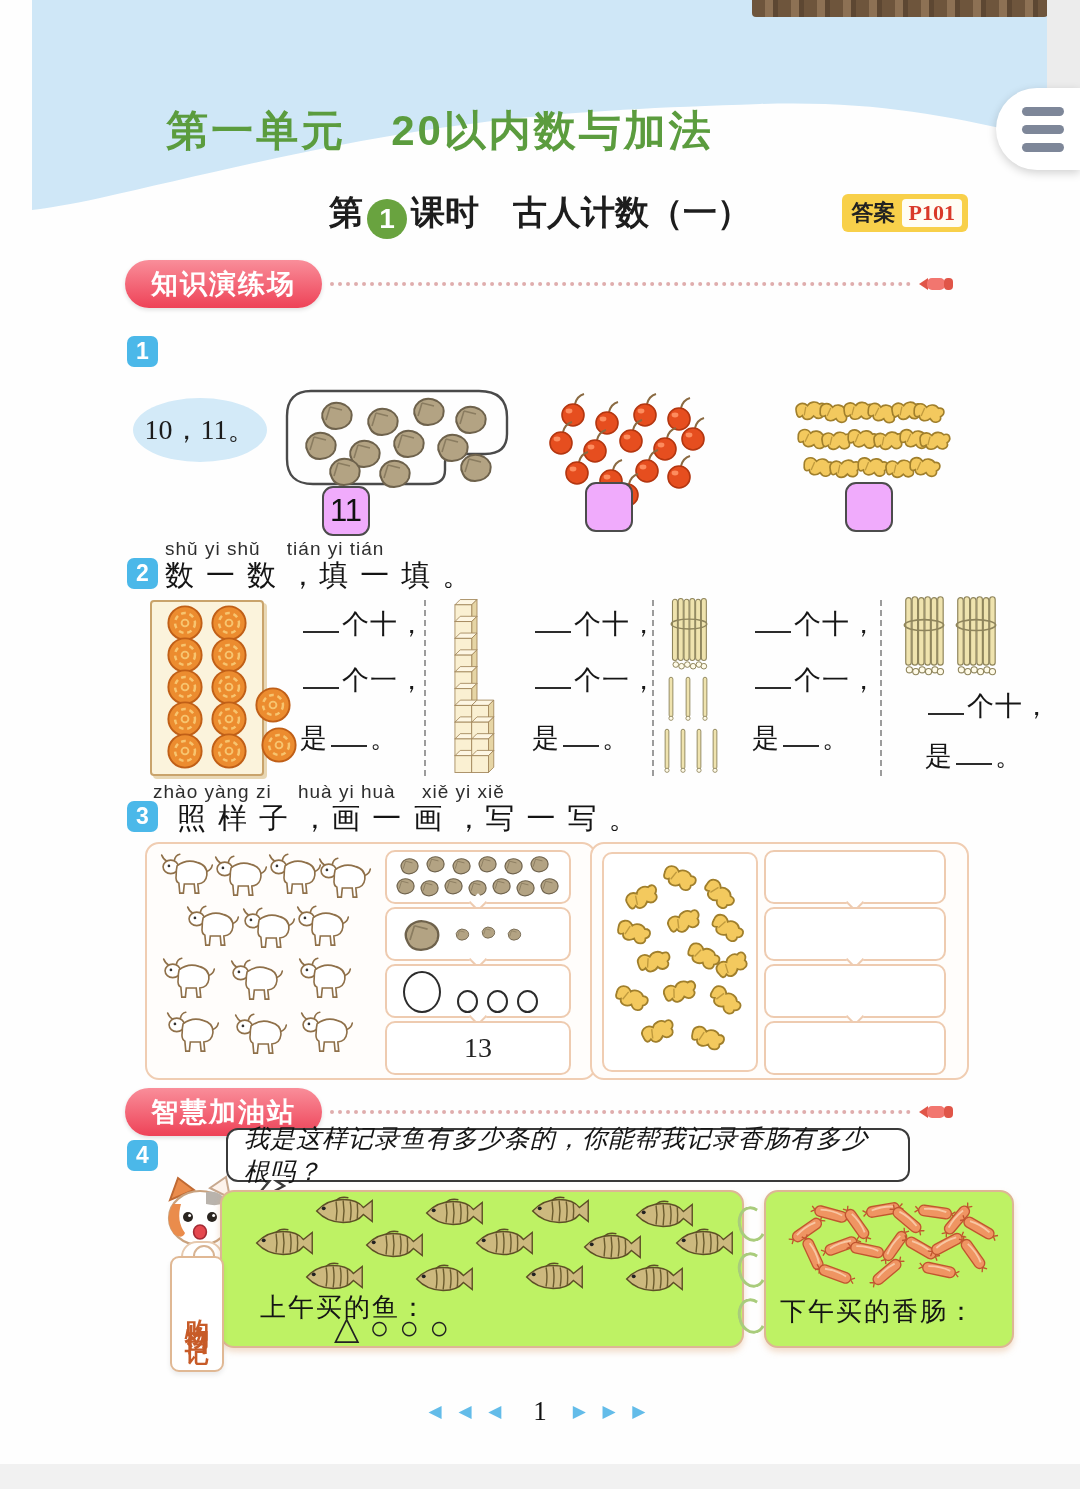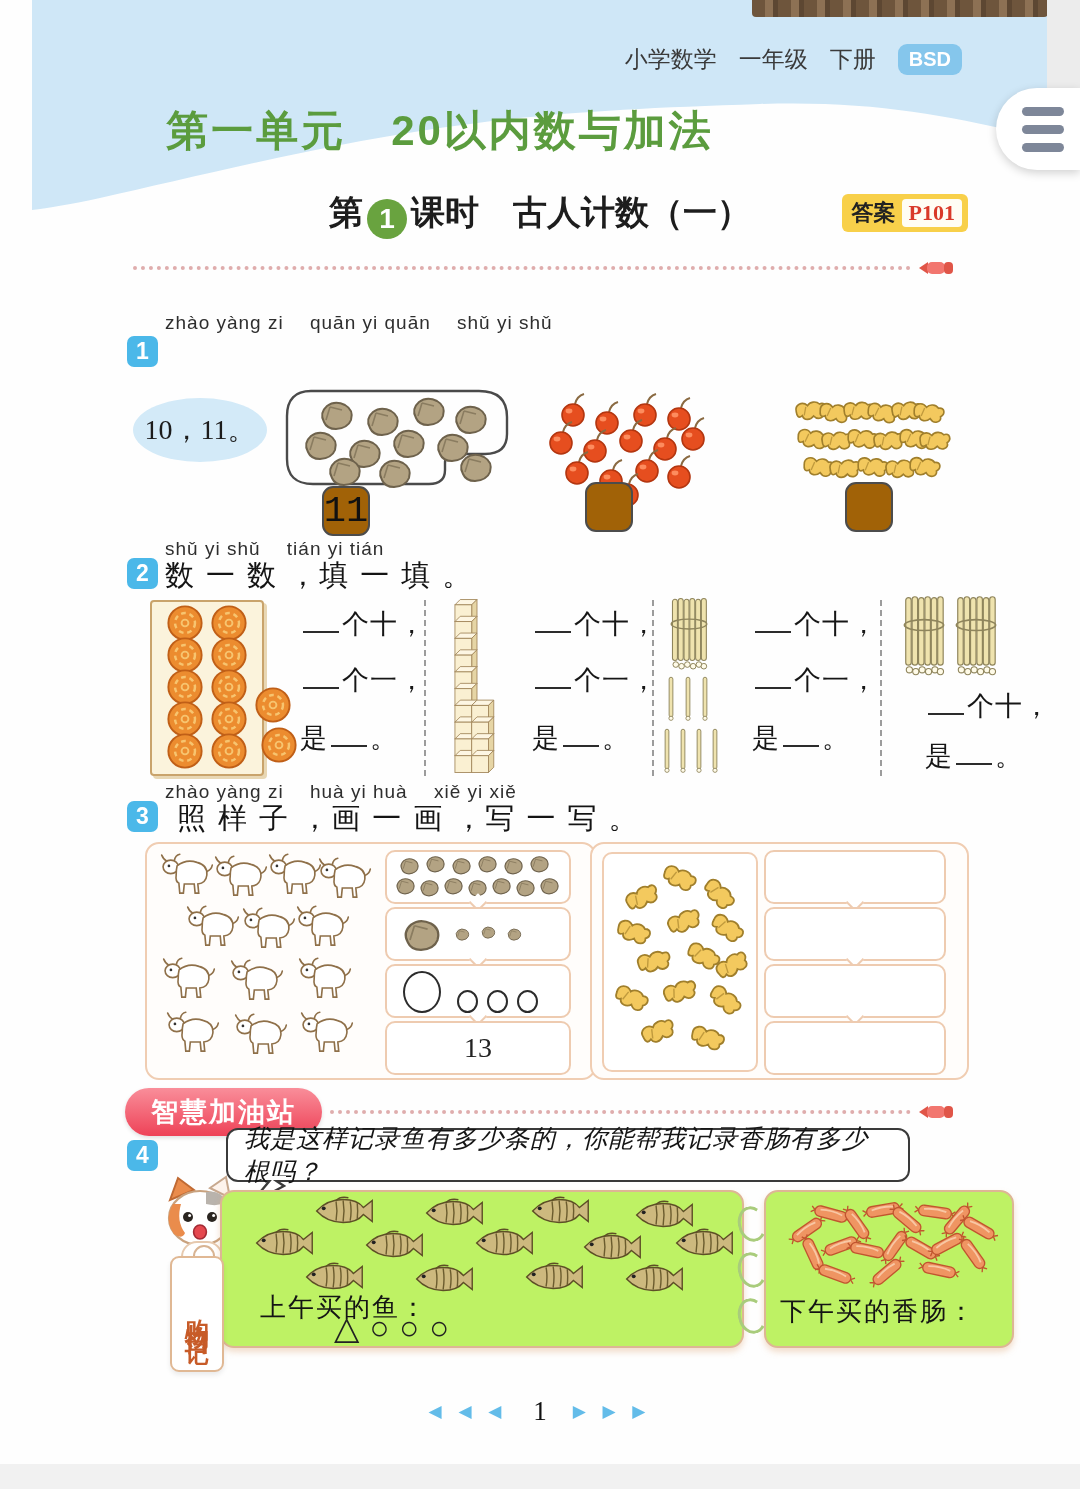--- a/index.html
+++ b/index.html
@@ -28,22 +28,22 @@
   .section-badge{background:linear-gradient(180deg,#f98e9a,#ee4257);color:#fff;font-size:27px;font-weight:bold;
     padding:6px 26px;border-radius:24px;letter-spacing:2px;box-shadow:0 2px 4px rgba(0,0,0,.12);white-space:nowrap;}
   .leader{flex:1;border-top:4px dotted #dfadad;margin:0 8px;height:0;}
   
   .pline{font-size:19px;color:#2e2e2e;letter-spacing:1px;}
   .ptext{font-size:29px;color:#141414;letter-spacing:2px;font-weight:500;}
   .num-badge{width:31px;height:31px;background:#4bb8e9;color:#fff;border-radius:7px;
     text-align:center;line-height:31px;font-size:23px;font-weight:bold;}
   .hint-bubble{background:#d3eaf8;border-radius:50%;width:134px;height:64px;display:flex;align-items:center;justify-content:center;
     font-family:"Liberation Serif",serif;font-size:28px;color:#1c1c1c;}
-  .ansbox{width:44px;height:46px;border:2.4px solid #4c4c4c;border-radius:11px;background:#a16207;
-    display:flex;align-items:center;justify-content:center;font-family:Liberation Mono, monospace;font-size:37px;color:#111;}
+  .ansbox{width:44px;height:46px;border:2.4px solid #4c4c4c;border-radius:11px;background:#f0abfc;
+    display:flex;align-items:center;justify-content:center;font-family:Liberation Sans, sans-serif;font-size:31px;color:#111;}
   .vsep{border-left:2.4px dashed #9c9c9c;width:0;}
   .fill-line{font-size:27px;color:#161616;letter-spacing:1px;white-space:nowrap;}
   .blank{display:inline-block;width:36px;height:6px;border-bottom:2.6px solid #2c2c2c;margin:0 3px;}
   .tray{border:2.6px solid #c9a36b;background:#fbf3dc;border-radius:4px;box-shadow:3px 3px 0 #e8d7b4;}
   .cont{border:2.6px solid #f0cdb2;border-radius:14px;background:#fffdfb;padding-left:15px;}
   .subpanel{border:2.4px solid #f0cdb2;border-radius:10px;background:#fff;}
   .obox{position:absolute;border:2.4px solid #eecbb0;border-radius:10px;background:#fff;}
   .notch{position:absolute;left:50%;bottom:-7px;width:11px;height:11px;background:#fff;
     border-right:2.4px solid #eecbb0;border-bottom:2.4px solid #eecbb0;transform:translateX(-50%) rotate(45deg);}
   .bigcircle{display:inline-block;width:34px;height:38px;border:2.6px solid #2c2c2c;border-radius:50%;}
@@ -139,51 +139,45 @@
 </svg>
 
 <div class="page">
 
   <svg class="abs" style="left:0;top:0" width="1080" height="230" viewBox="0 0 1080 230">
     <path d="M32,0 H1052 V140 C960,118 880,100 760,104 C640,108 560,112 470,124 C340,140 200,176 100,198 C72,204 48,208 32,210 Z" fill="#cfe7f7"></path>
   </svg>
   <div class="abs photo-strip"></div>
   <div class="abs edge-gray"></div>
 
-  <div class="abs header-row">
-    <span>小学数学</span>
-    <span>一年级</span>
-    <span>下册</span>
-    <span class="bsd">BSD</span>
-  </div>
   <div class="abs fab">
     <span></span>
       <span></span>
       <span></span>
   </div>
 
   <div class="abs unit-title">第一单元　20以内数与加法</div>
   <div class="abs lesson-row">
     <span>第</span><span class="lesson-num">1</span><span>课时</span>　<span>古人计数（一）</span>
   </div>
   <div class="abs answer-badge">
     <span>答案</span>
     <span class="answer-page">P101</span>
   </div>
 
   <div class="abs section-row" style="left:125px;top:260px">
+    <span class="section-badge">知识演练场</span>
     <span class="leader"></span>
     <svg width="36" height="16" viewBox="0 0 36 16">
       <polygon points="0,8 9,2 9,14" fill="#e05548"></polygon>
         <rect x="8" y="2" width="18" height="12" rx="5" fill="#f2766f"></rect>
         <rect x="25" y="2" width="9" height="12" rx="4" fill="#e05548"></rect>
     </svg>
   </div>
 
-  <div class="abs pline" style="left:165px;top:310px">zhào yàng zi　 quān yi quān　 shǔ yi shǔ</div>
   <div class="abs num-badge" style="left:127px;top:336px">1</div>
 
   <div class="abs hint-bubble" style="left:133px;top:398px">10，11。</div>
 
   <svg class="abs" style="left:281px;top:388px" width="232" height="102" viewBox="0 0 232 102">
     <path d="M30,3 H198 Q226,3 226,29 V46 Q226,66 204,66 H176 Q164,66 164,75 V82 Q164,96 148,96 H32 Q6,96 6,71 V28 Q6,3 30,3 Z" fill="none" stroke="#4a4a4a" stroke-width="2.4"></path>
   </svg>
   <div class="abs" id="sc-stones" style="left:288px;top:392px;width:225px;height:95px">
       <svg width="40" height="33" class="icon-svg" style="left: 28px; top: 6px;">
         <use href="#i-stone"></use>
@@ -490,21 +484,21 @@
       <svg width="44" height="84" class="icon-svg" style="left: 0px; top: 0px;">
         <use href="#i-bundle"></use>
       </svg>
       <svg width="44" height="84" class="icon-svg" style="left: 52px; top: 0px;">
         <use href="#i-bundle"></use>
       </svg>
     </div>
   <div class="abs fill-line" style="left:925px;top:688px"><span class="blank"></span><span>个十，</span></div>
   <div class="abs fill-line" style="left:925px;top:738px"><span>是</span><span class="blank"></span><span>。</span></div>
 
-  <div class="abs pline" style="left:165px;top:779px">zhào yàng zi　 huà yi huà　 xiě yi xiě</div>
+  <div class="abs pline" style="left:153px;top:779px">zhào yàng zi　 huà yi huà　 xiě yi xiě</div>
   <div class="abs num-badge" style="left:127px;top:801px">3</div>
   <div class="abs ptext" style="left:177px;top:799px">照 样 子 ，画 一 画 ，写 一 写 。</div>
 
   <div class="abs cont" style="left:145px;top:842px;width:432px;height:234px">
     <div class="abs" id="sc-goats" style="left:10px;top:8px;width:225px;height:212px">
         <svg width="56" height="46" class="icon-svg" style="left: 2px; top: 0px;">
           <use href="#i-goat"></use>
         </svg>
         <svg width="56" height="46" class="icon-svg" style="left: 56px; top: 2px;">
           <use href="#i-goat"></use>

